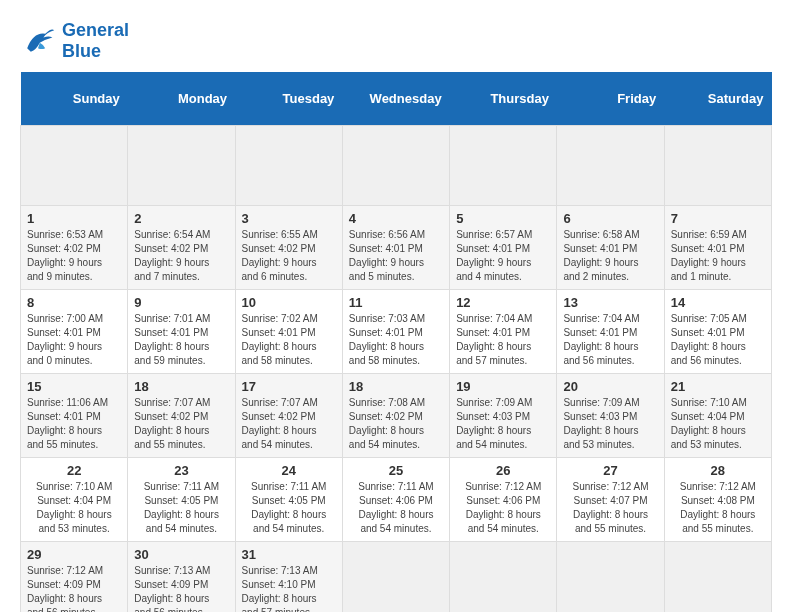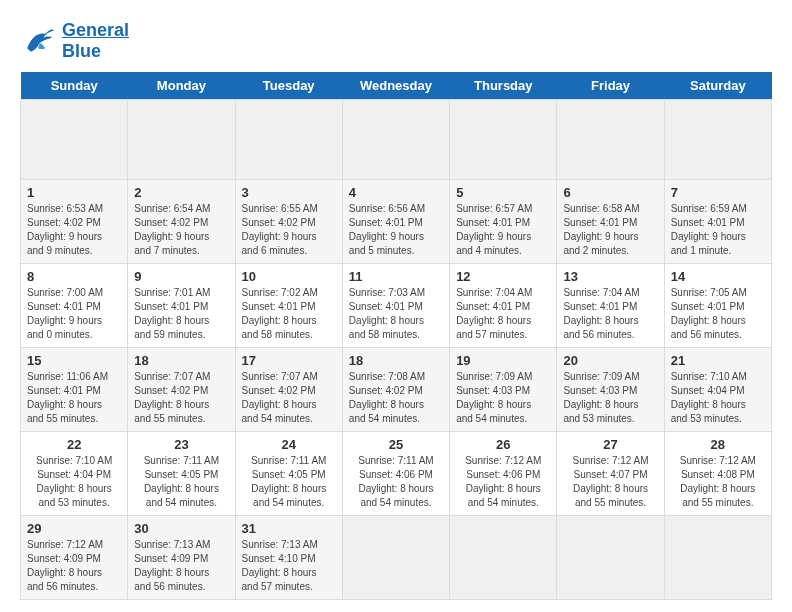--- a/index.html
+++ b/index.html
@@ -38,22 +38,22 @@
       color: #555;
     }
     .calendar-table {
       width: 100%;
       border-collapse: collapse;
       font-size: 11px;
     }
     .calendar-table th {
       background-color: #1a6bb5;
       color: #fff;
-      text-align: center;
-      padding: 6px 8px;
+      text-align: right;
+      padding: 19px 8px;
       font-size: 13px;
       font-weight: bold;
     }
     .calendar-table td {
       border: 1px solid #ddd;
       vertical-align: top;
       padding: 5px 6px;
       height: 80px;
       width: calc(100% / 7);
       background: #fff;
@@ -80,21 +80,21 @@
 </head>
 <body>
 
 <div class="header-area">
   <div class="logo">
     <svg class="logo-bird" viewBox="0 0 40 40">
       <path d="M8,28 Q15,10 28,12 Q35,5 38,8 Q30,10 26,16 Q32,14 36,16 Q28,18 22,22 Q18,30 12,32 Z" fill="#1a6bb5"></path>
       <path d="M22,22 Q26,24 28,28 Q24,30 20,28 Z" fill="#3a9ad9"></path>
     </svg>
     <div>
-      <div style="font-size:18px;font-weight:bold;color:#1a6bb5;text-decoration:underline;">General</div>
+      <div style="font-size:18px;font-weight:bold;color:#1a6bb5;">General</div>
       <div style="font-size:18px;font-weight:bold;color:#1a6bb5;">Blue</div>
     </div>
   </div>
   <div class="title-area">
   </div>
 </div>
 
 <table class="calendar-table">
   <thead>
     <tr>

